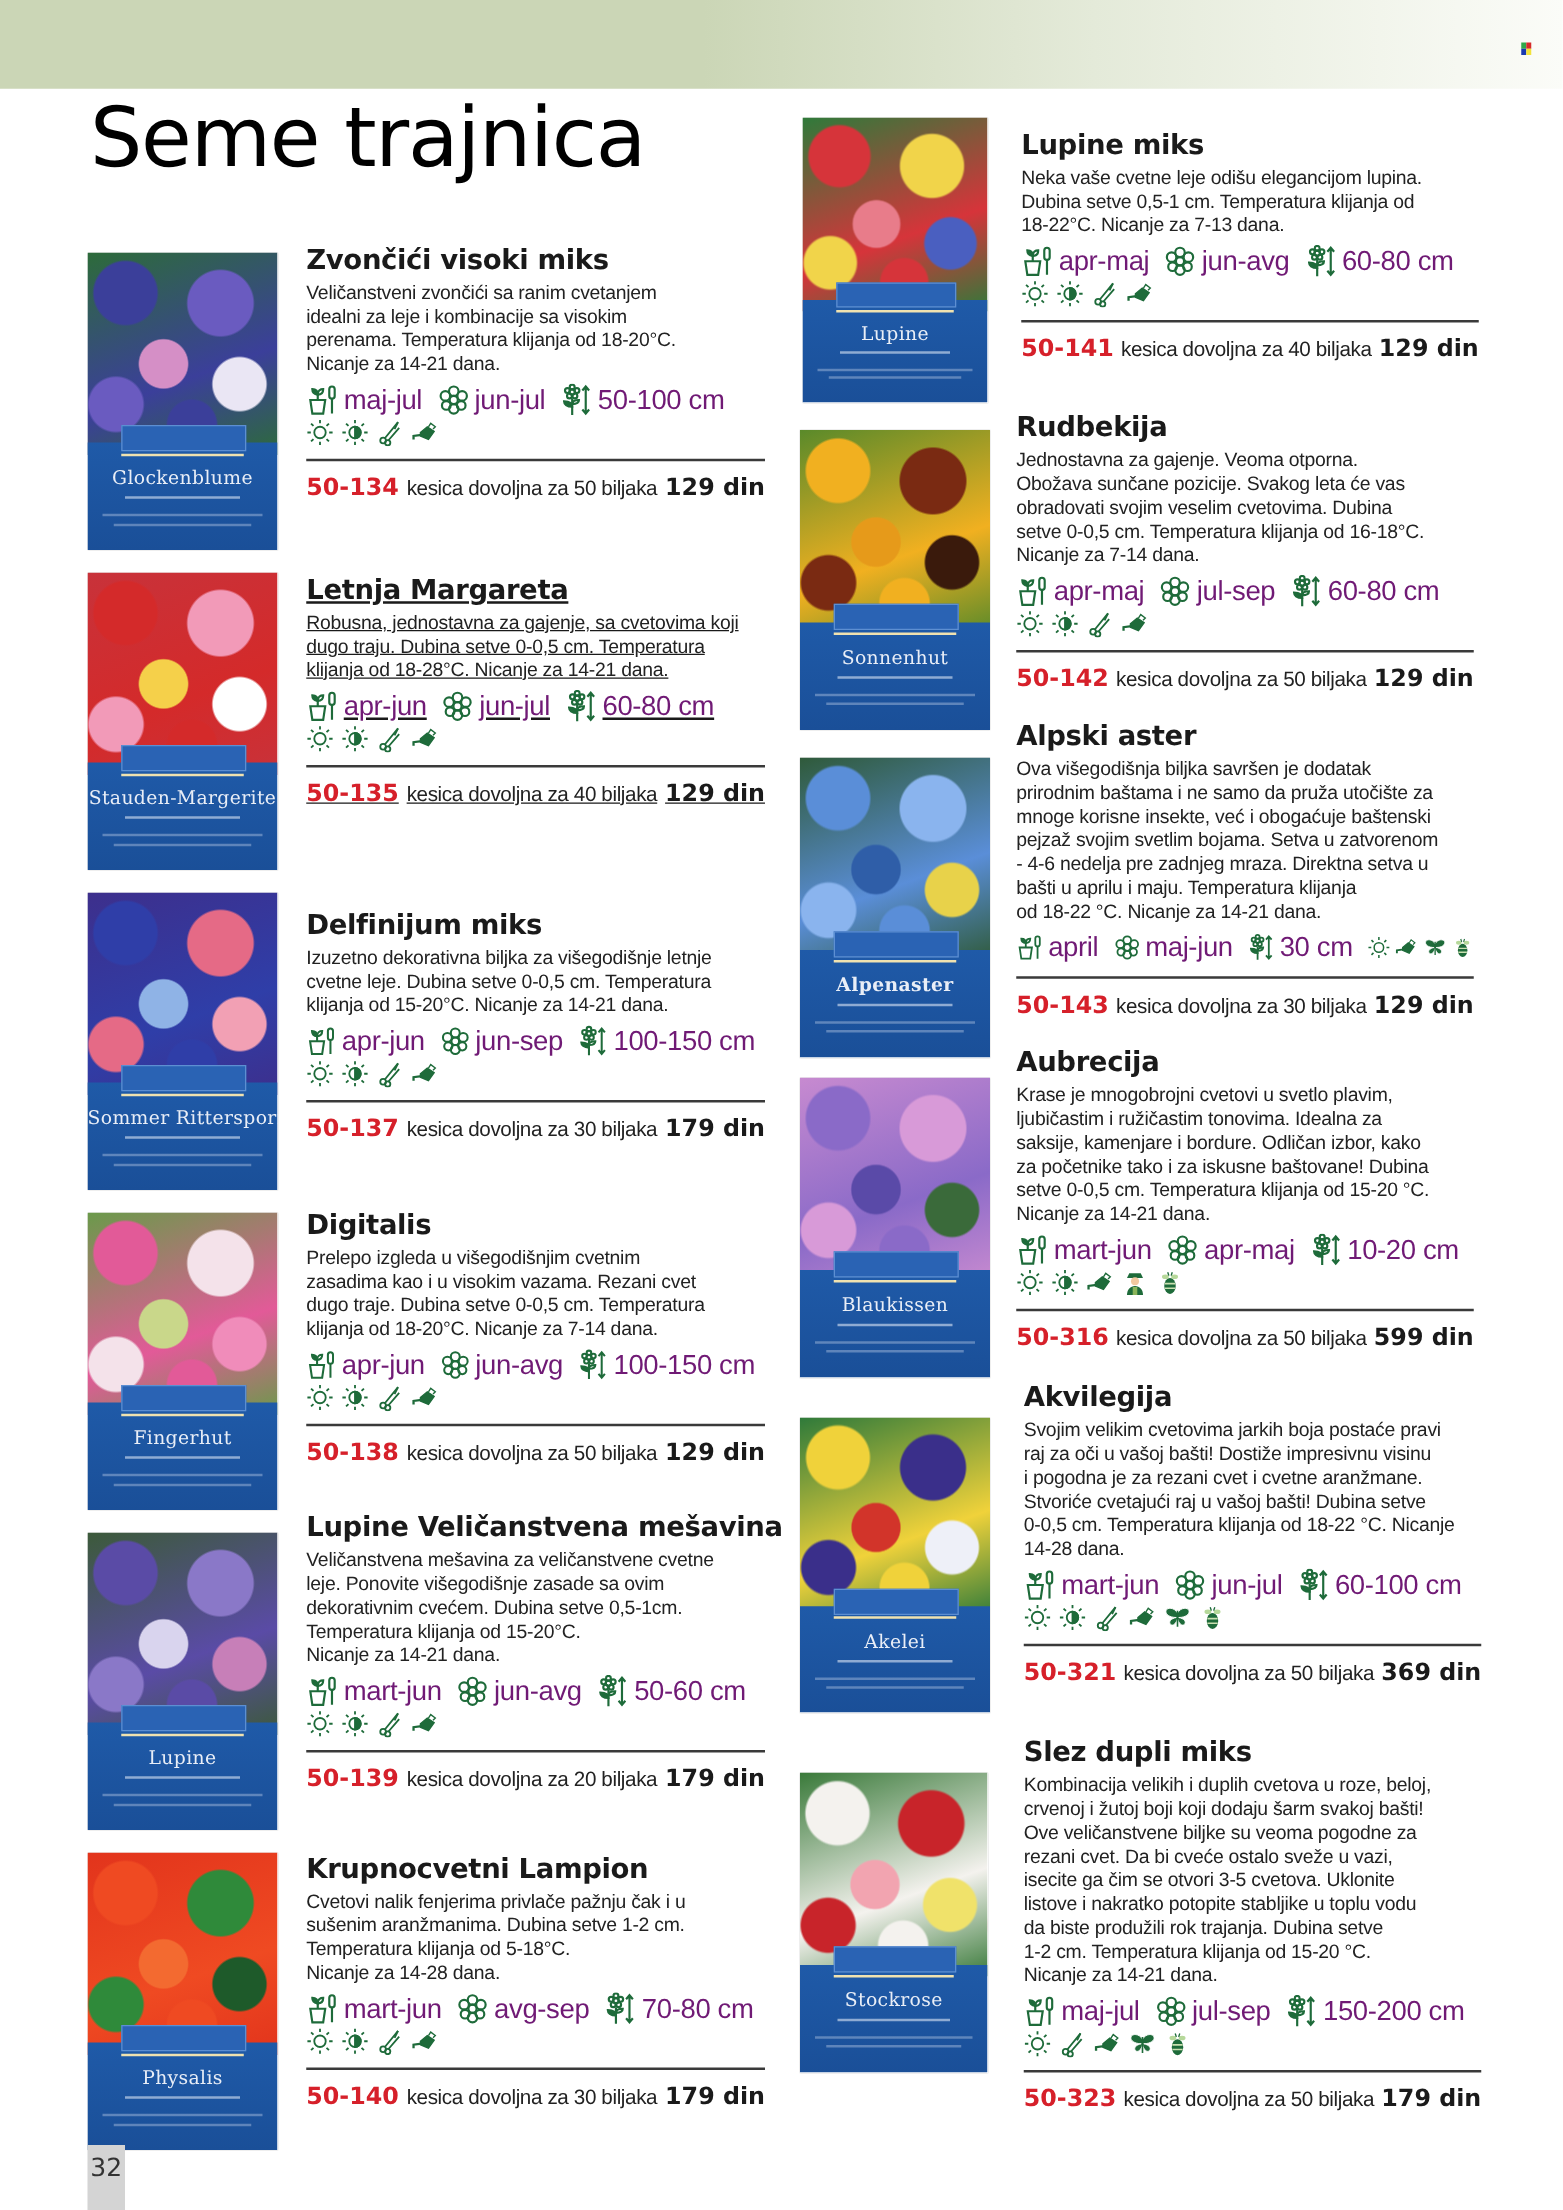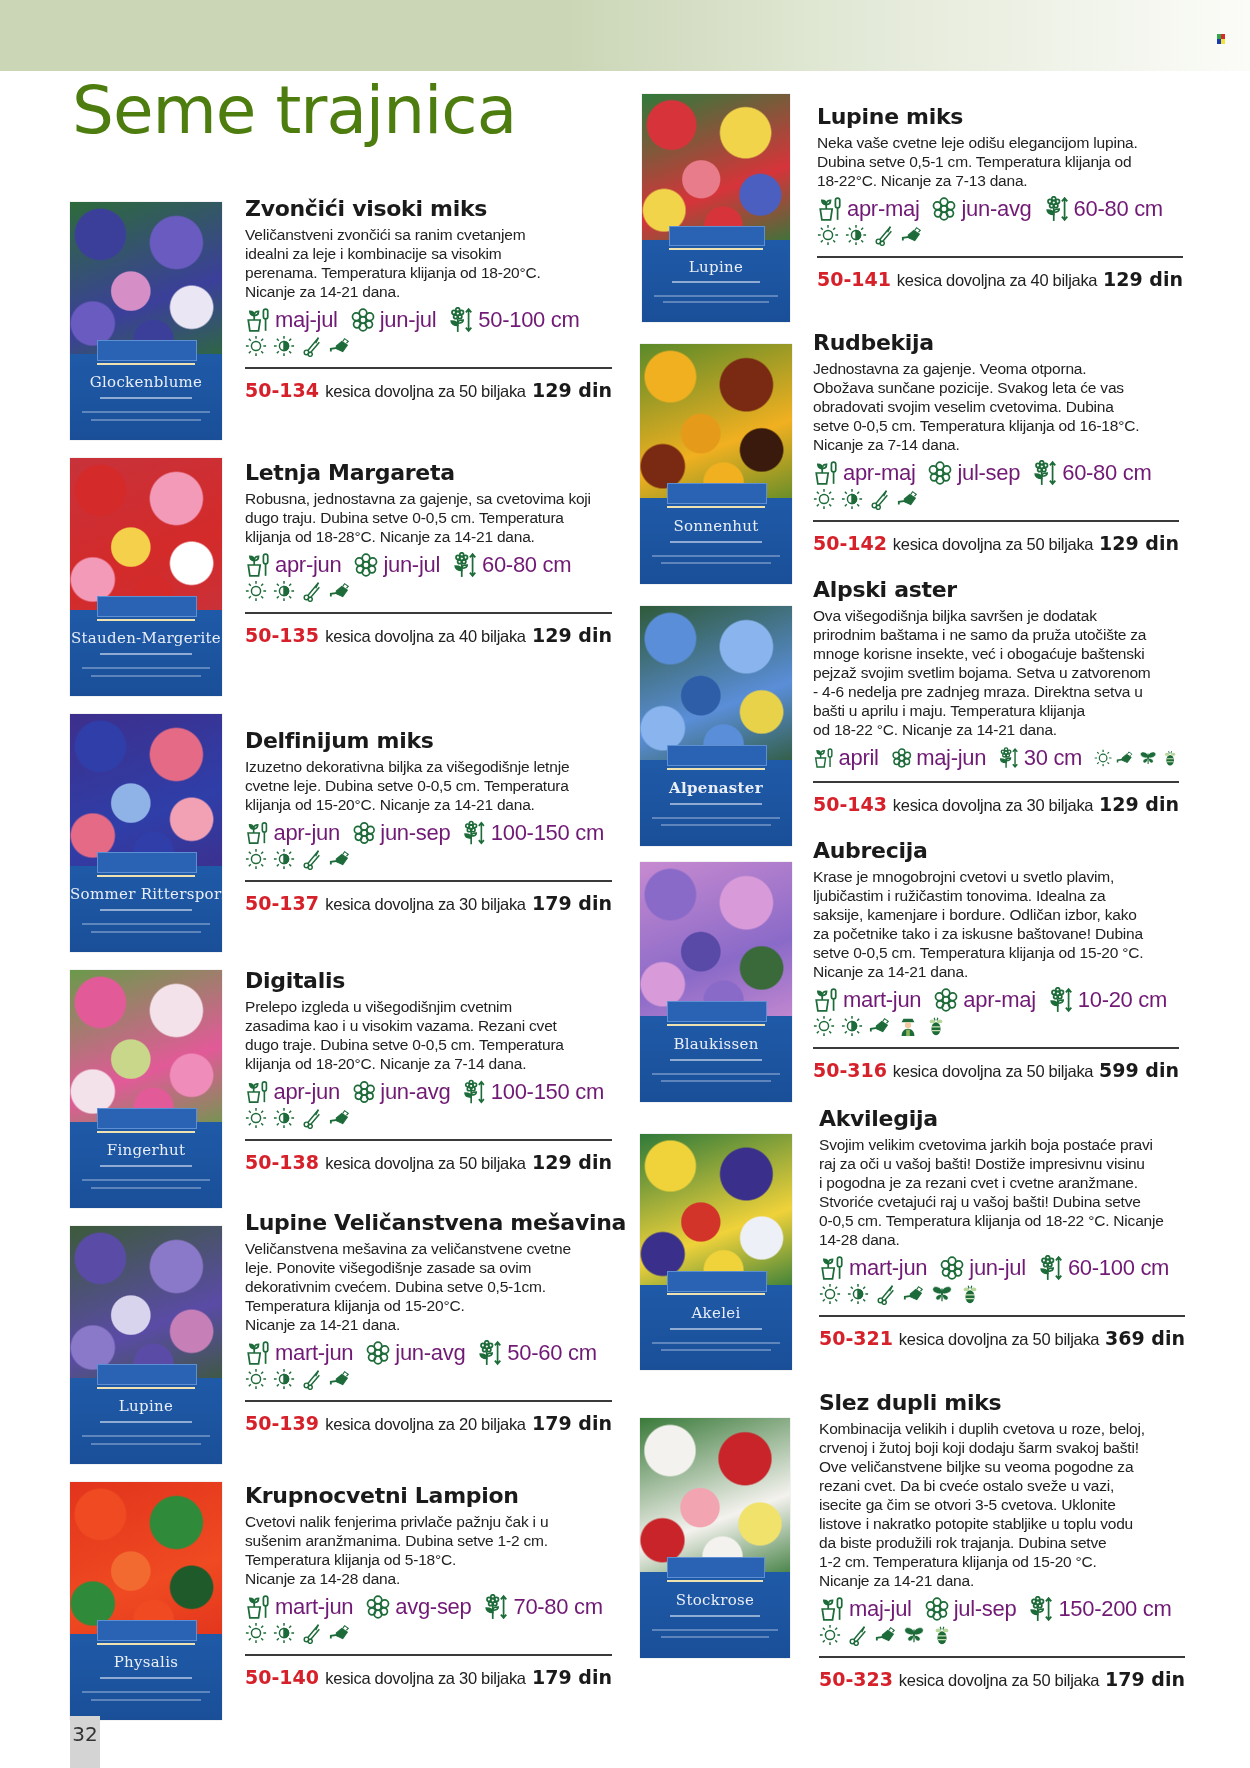--- a/index.html
+++ b/index.html
@@ -11,21 +11,21 @@
   }
   .header-band {
     position: absolute; left: 0; top: 0; width: 1250px; height: 71px;
     background: linear-gradient(90deg, #cbd6b6 0%, #cbd6b6 45%, #e4ead9 70%, #fbfcf8 100%);
   }
   .corner-mark { position: absolute; left: 1217px; top: 34px; width: 8px; height: 10px; }
   .corner-mark i { position: absolute; width: 4px; height: 5px; }
   .page-title {
     position: absolute; left: 72px; top: 72px;
     font-family: "DejaVu Sans", sans-serif; font-size: 66px; font-weight: 400;
-    color: #4d7c0f; letter-spacing: -1px; white-space: nowrap;
+    color: #000000; letter-spacing: -1px; white-space: nowrap;
   }
   .product { position: absolute; }
   .packet {
     position: absolute; overflow: hidden;
     box-shadow: 0 0 1px rgba(0,0,0,0.3);
     margin-top: 24px;
   }
   .packet .photo { position: absolute; left: 0; top: 0; width: 100%; height: 68%; }
   .packet .bottom {
     position: absolute; left: 0; bottom: 0; width: 100%; height: 36%;
@@ -202,21 +202,21 @@
       <div class="packet" style="left: 70px; top: 434px; width: 152px; height: 238px;">
         <div class="photo" style="background: radial-gradient(circle at 20% 20%, rgb(212, 42, 42) 0px, rgb(212, 42, 42) 14%, transparent 15%), radial-gradient(circle at 70% 25%, rgb(242, 154, 184) 0px, rgb(242, 154, 184) 16%, transparent 17%), radial-gradient(circle at 40% 55%, rgb(245, 208, 74) 0px, rgb(245, 208, 74) 15%, transparent 16%), radial-gradient(circle at 80% 65%, rgb(255, 255, 255) 0px, rgb(255, 255, 255) 13%, transparent 14%), radial-gradient(circle at 15% 75%, rgb(242, 154, 184) 0px, rgb(242, 154, 184) 12%, transparent 13%), radial-gradient(circle at 55% 85%, rgb(212, 42, 42) 0px, rgb(212, 42, 42) 12%, transparent 13%), linear-gradient(160deg, rgb(200, 50, 58), rgb(212, 42, 42) 60%, rgb(200, 50, 58));"></div>
         <div class="bottom"></div>
         <div class="brand"></div>
         <div class="brand-line"></div>
         <div class="pname">Stauden-Margerite</div>
         <div class="psub"></div>
         <div class="psub2"></div>
         <div class="psub3"></div>
       </div>
-      <div class="info" style="left: 245px; top: 460px; width: 367px;">
+      <div class="info" style="left: 245px; top: 460px; width: 367px; text-decoration: underline;">
         <div class="pr-title">Letnja Margareta</div>
         <div class="pr-desc">
           <span>Robusna, jednostavna za gajenje, sa cvetovima koji</span>
           <span>dugo traju. Dubina setve 0-0,5 cm. Temperatura</span>
           <span>klijanja od 18-28°C. Nicanje za 14-21 dana.</span>
         </div>
         <div class="attrs">
           <span class="icon" style="width: 26px; height: 26px;">
             <svg viewBox="0 0 24 24" fill="none" stroke="#1e6b3a" stroke-width="1.6">
               <path d="M3 12h11l-1.5 10h-8z"></path>

